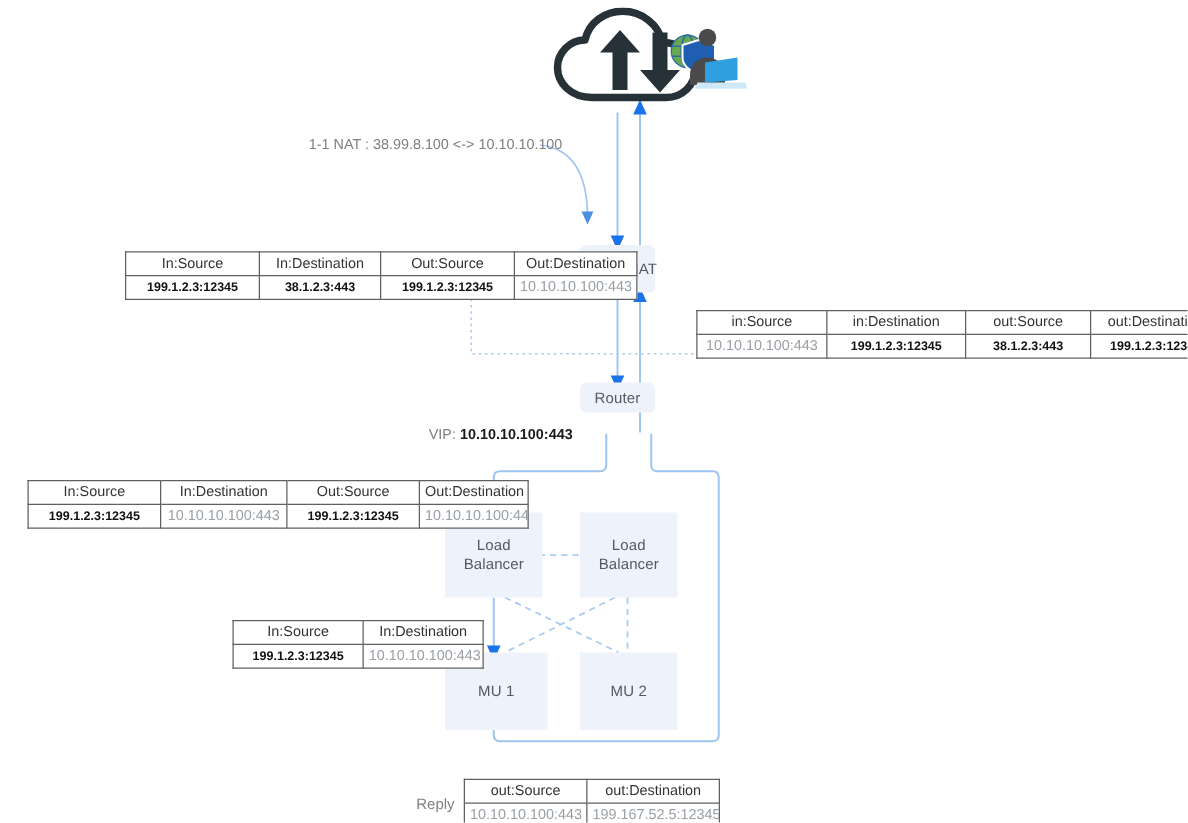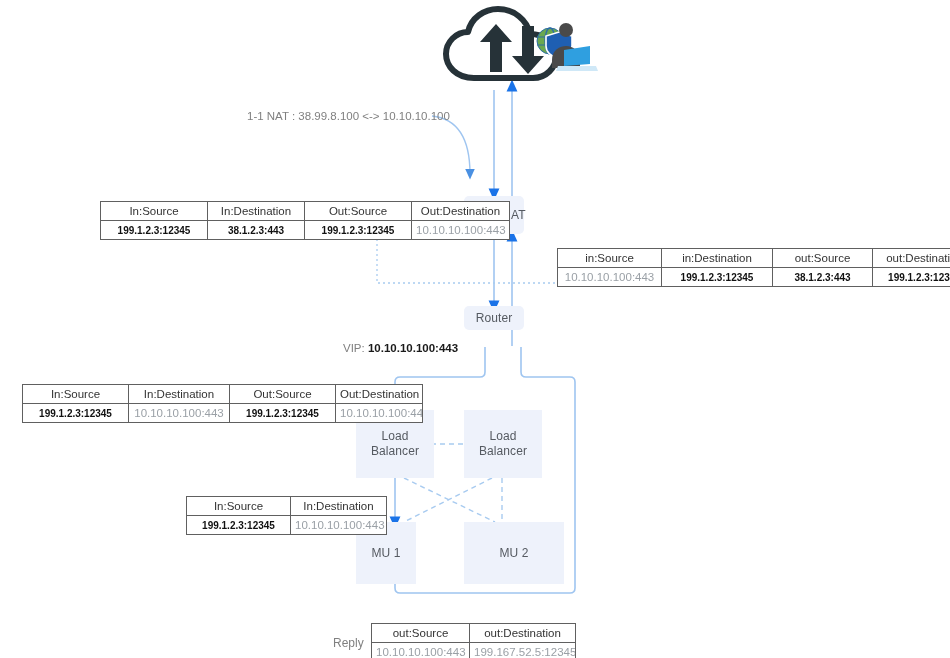--- a/index.html
+++ b/index.html
@@ -176,25 +176,25 @@
   <div class="node" style="left:356px; top:410px; width:78px; height:68px; flex-direction:column;">
     <span>Load</span>
     <span>Balancer</span>
   </div>
 
   <div class="node" style="left:464px; top:410px; width:78px; height:68px; flex-direction:column;">
     <span>Load</span>
     <span>Balancer</span>
   </div>
 
-  <div class="node" style="left:356px; top:522px; width:60px; height:62px;">
+  <div class="node" style="left:356px; top:522px; width:82px; height:62px;">
     <span>MU 1</span>
   </div>
 
-  <div class="node" style="left:464px; top:522px; width:100px; height:62px;">
+  <div class="node" style="left:464px; top:522px; width:78px; height:62px;">
     <span>MU 2</span>
   </div>
 
   <div class="lbl" style="left:247px; top:110px;">1-1 NAT : 38.99.8.100 &lt;-&gt; 10.10.10.100</div>
 
   <div class="lbl" style="left:558px; top:273px;">Source Session match</div>
 
   <div class="lbl" style="left:343px; top:342px;">
     <span>VIP: </span><b>10.10.10.100:443</b>
   </div>

